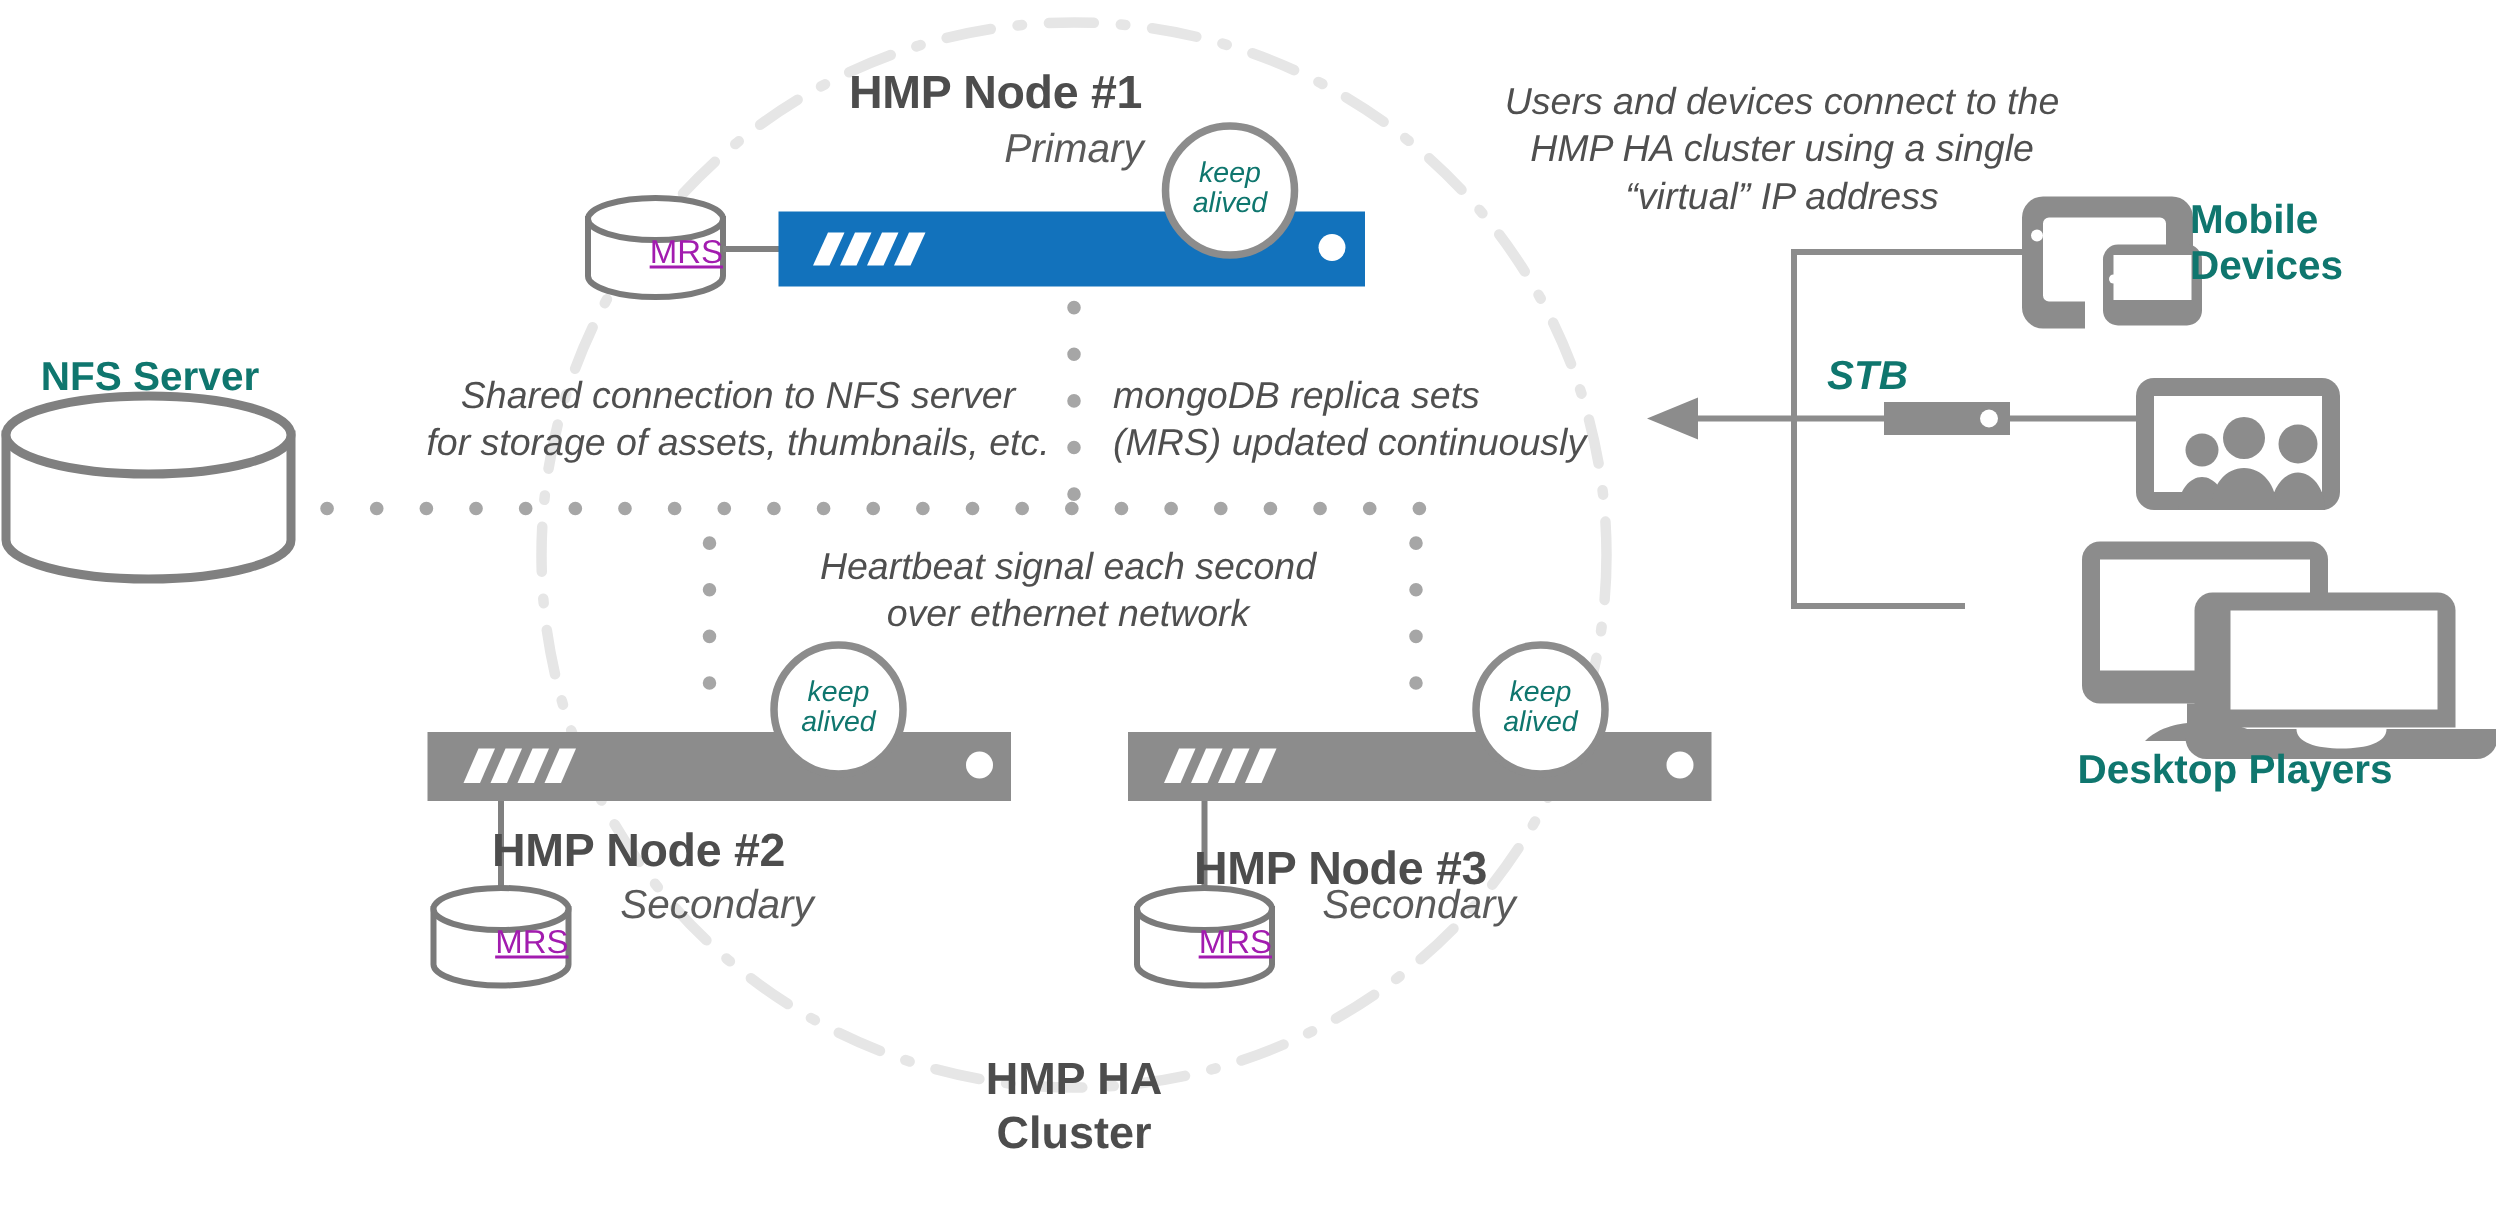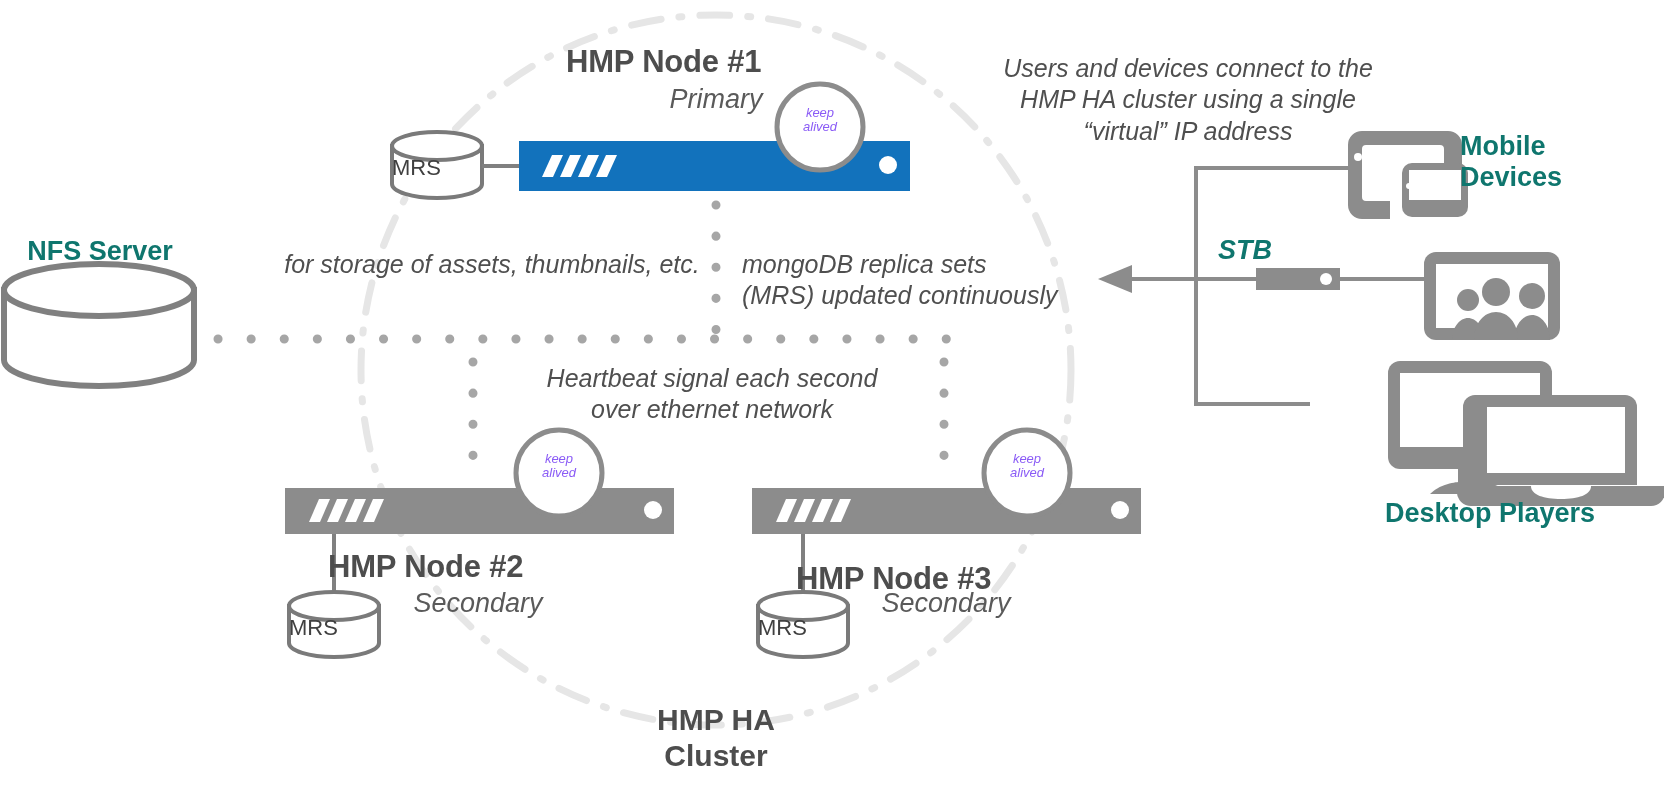--- a/index.html
+++ b/index.html
@@ -23,24 +23,24 @@
   .big-title{
     font-weight:bold;font-size:27px;color:#0f766e;text-align:center;line-height:1.15;
   }
   .cluster-title{
     font-weight:bold;font-size:30px;color:#4d4d4d;text-align:center;line-height:1.2;margin-top:12px;
   }
   .note{
     font-style:italic;font-size:25px;color:#4f4f4f;text-align:center;line-height:1.25;
   }
   .mrs-label{
-    font-size:22px;color:#404040;text-align:left;
+    font-size:22px;color:#a21caf;text-align:right;text-decoration:underline;
   }
   .ka-label{
-    font-style:italic;font-size:13px;color:#8b5cf6;text-align:center;line-height:1.05;
+    font-style:italic;font-size:19px;color:#0f766e;text-align:center;line-height:1.05;
   }
 </style>
 </head>
 <body>
 
 <div class="stage">
 
   <svg class="svg-layer" viewBox="0 0 1664 810" xmlns="http://www.w3.org/2000/svg">
 
     <defs>
@@ -203,20 +203,21 @@
 
   <div class="lbl node-title" style="left:796px;top:549px;width:300px;margin-top:12px;">HMP Node #3</div>
   <div class="lbl node-sub" style="left:796px;top:588px;width:300px;">Secondary</div>
   <div class="lbl mrs-label" style="left:758px;top:615px;width:90px;">MRS</div>
   <div class="lbl ka-label" style="left:984px;top:452px;width:86px;">
     <div>keep</div>
     <div>alived</div>
   </div>
 
   <div class="lbl note" style="left:282px;top:249px;width:420px;">
+    <div>Shared connection to NFS server</div>
     <div>for storage of assets, thumbnails, etc.</div>
   </div>
 
   <div class="lbl note" style="left:742px;top:249px;width:340px;text-align:left;">
     <div>mongoDB replica sets</div>
     <div>(MRS)  updated continuously</div>
   </div>
 
   <div class="lbl note" style="left:512px;top:363px;width:400px;">
     <div>Heartbeat signal each second</div>

